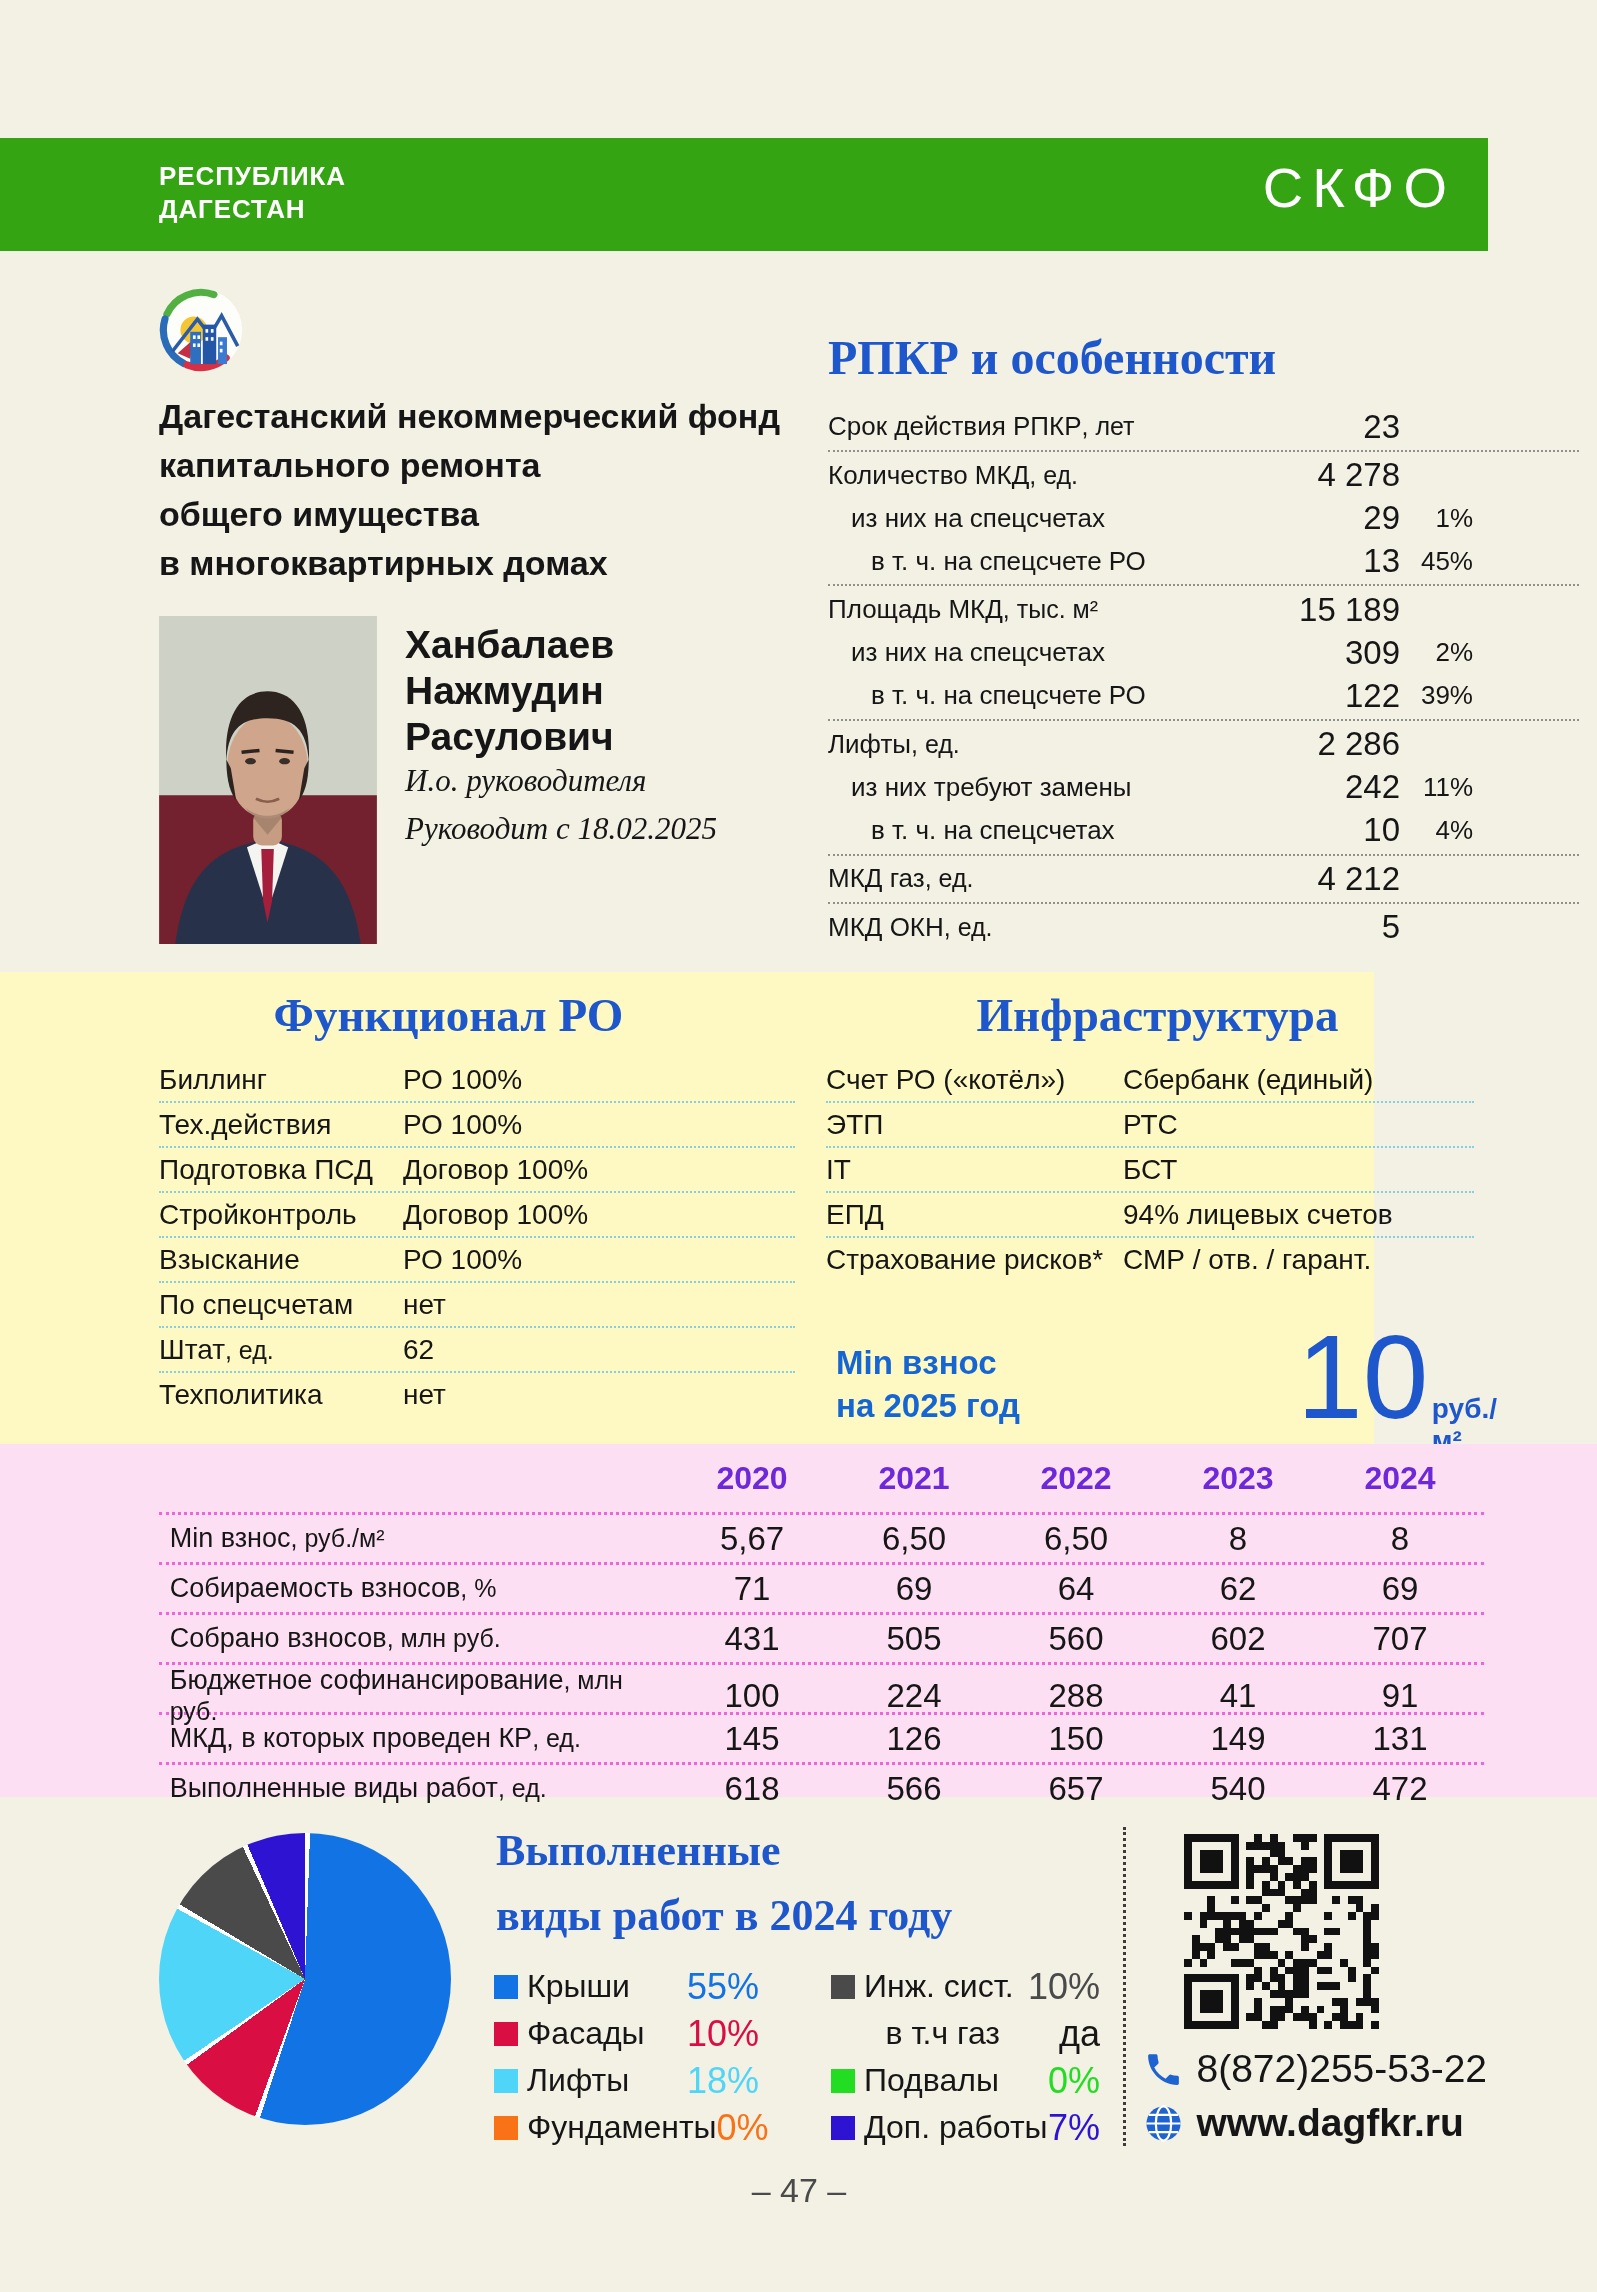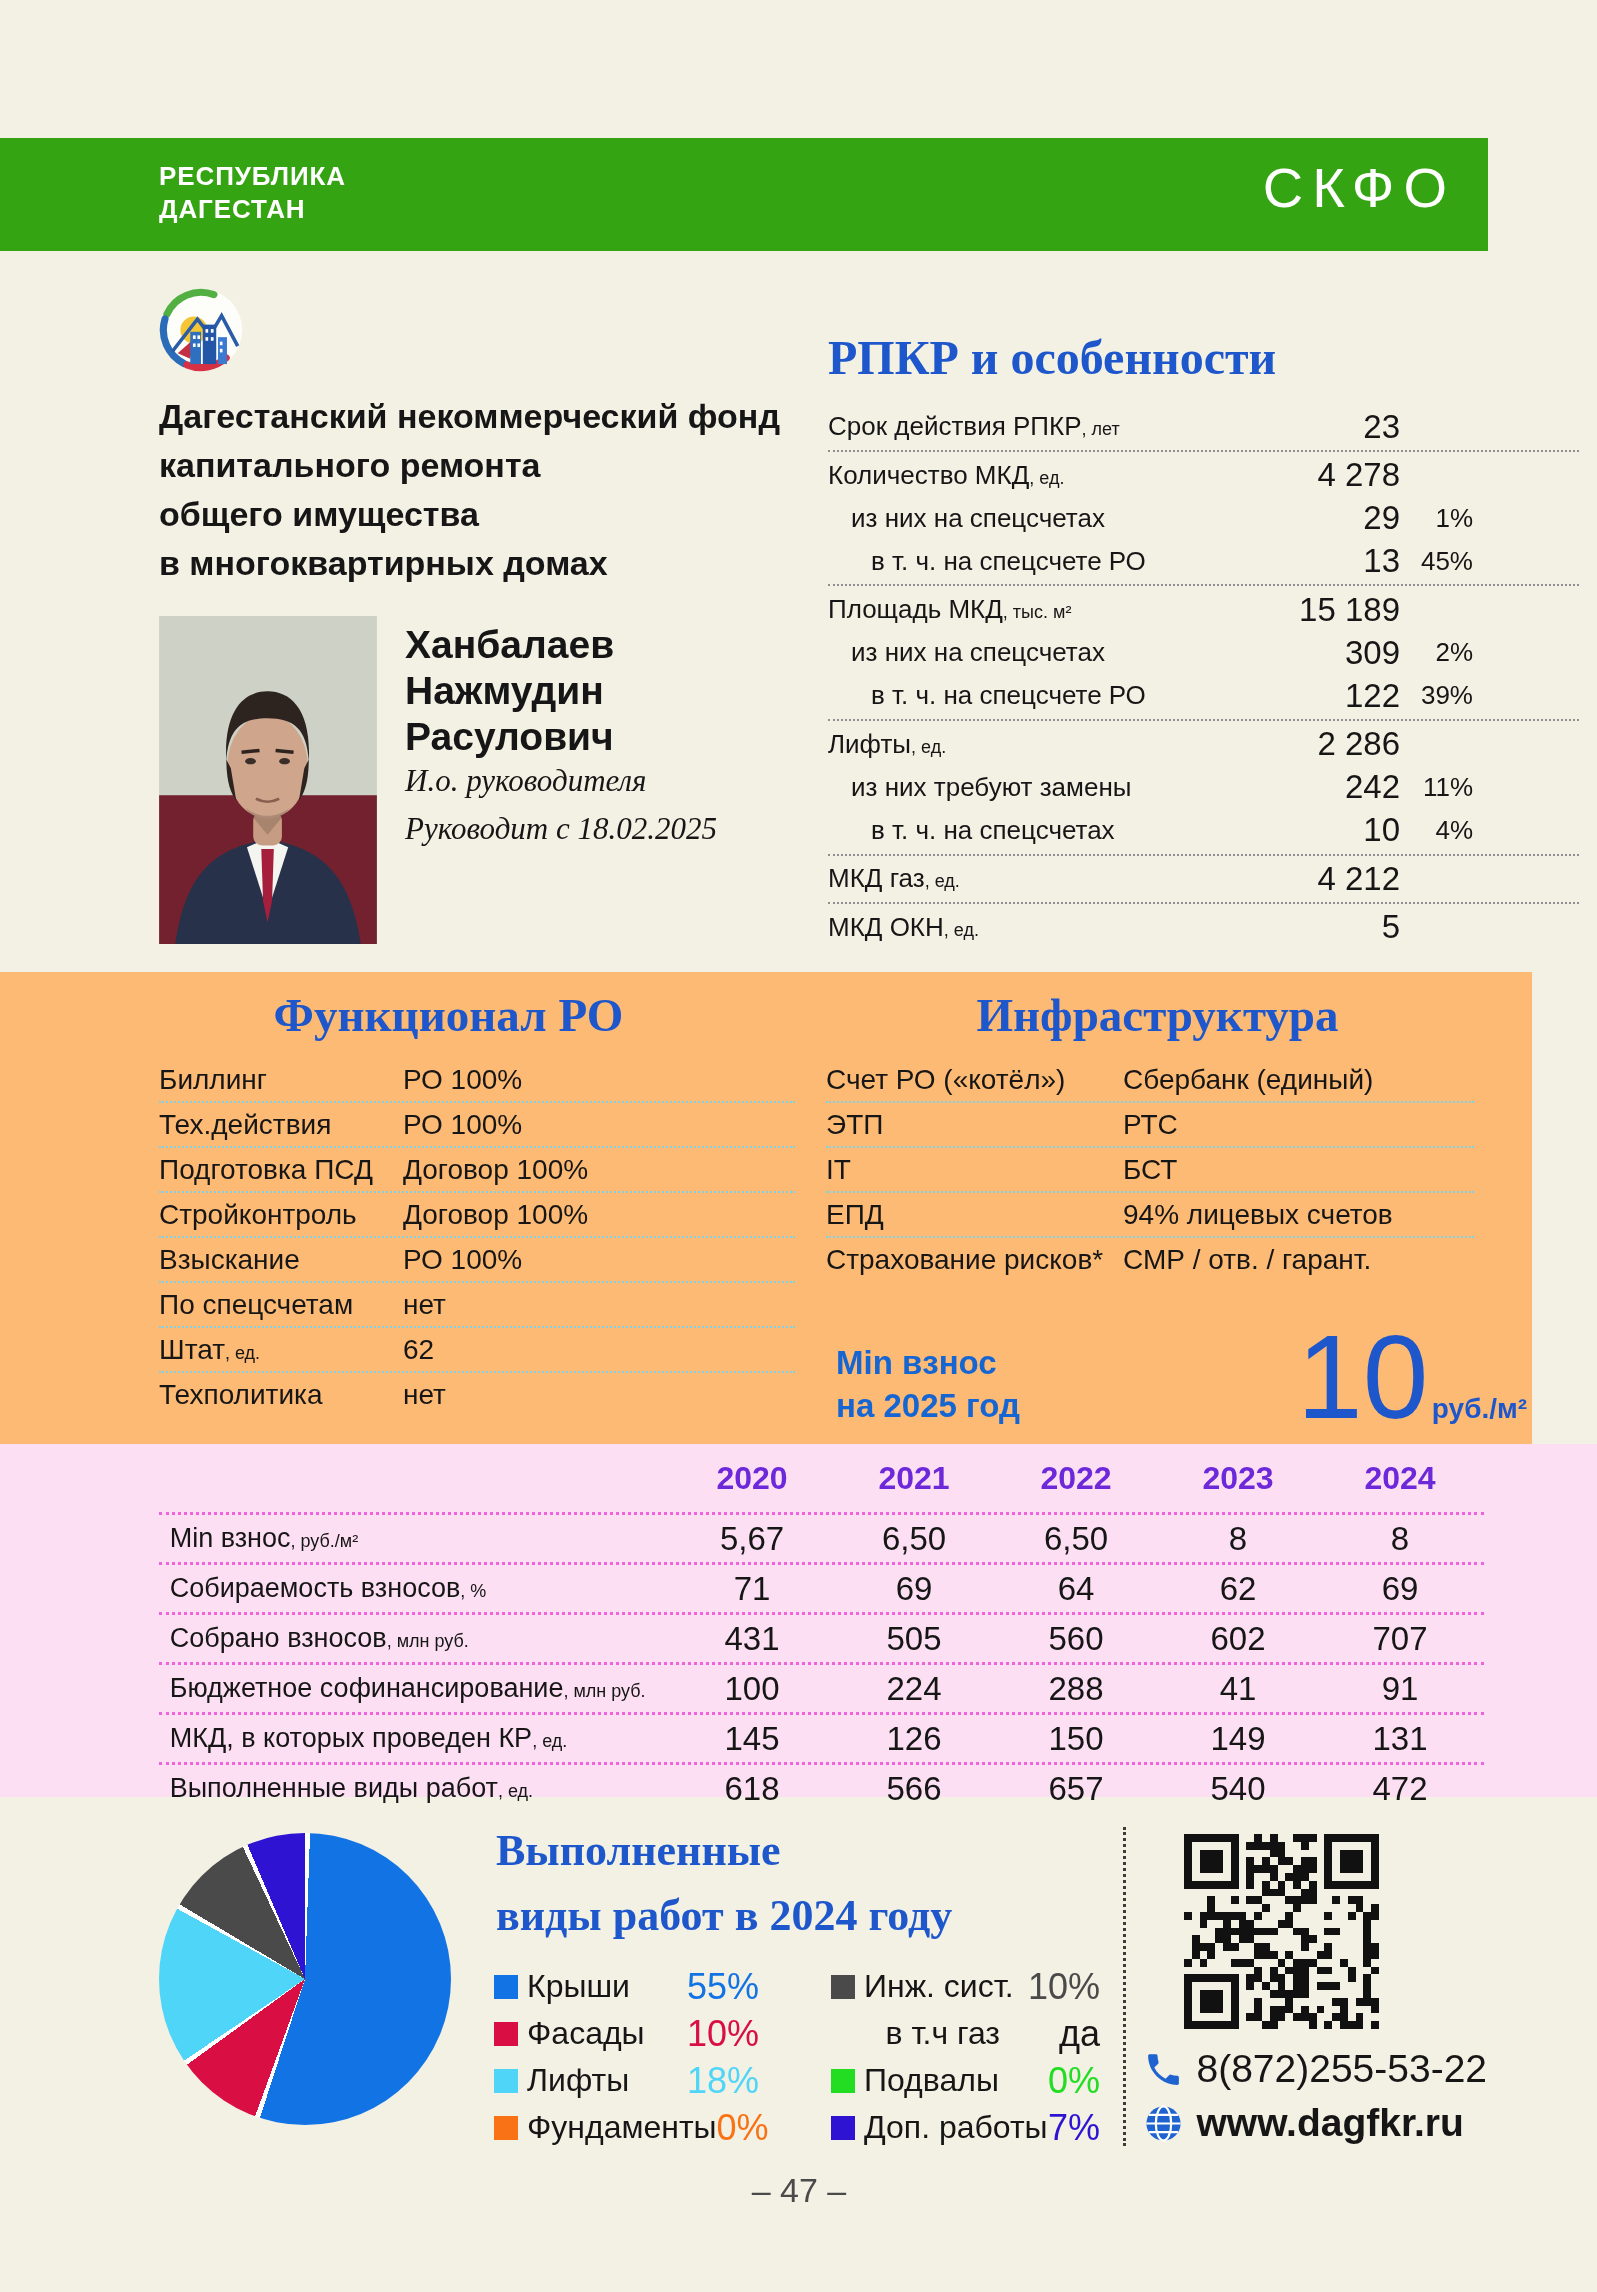--- a/index.html
+++ b/index.html
@@ -29,27 +29,27 @@
   
   .blue-title{font-family:"Liberation Serif",serif;font-weight:bold;color:#1d57cb;margin:0;}
 
   
   .rpkr-title{position:absolute;left:828px;top:330px;width:627px;font-size:48px;}
   .rpkr-rows{position:absolute;left:828px;top:405px;width:751px;}
   .rpkr-row{display:flex;align-items:center;height:43px;padding-right:106px;}
   .rpkr-row .r-label{flex:1;font-size:26px;}
   .rpkr-row.ind1 .r-label{padding-left:23px;}
   .rpkr-row.ind2 .r-label{padding-left:43px;}
-  .sfx{font-size:18px;}
+  .sfx{font-size:25px;}
   .r-val{min-width:134px;text-align:right;font-size:33px;}
   .r-pct{width:73px;text-align:right;font-size:26px;}
   .dot-sep{border-top:2.7px dotted #8f8f8f;height:0;margin:1.8px 0;}
 
   
-  .band-cyan{position:absolute;left:0;top:972px;width:1532px;height:472px;background:#fdba74;}
+  .band-cyan{position:absolute;left:0;top:972px;width:1374px;height:472px;background:#fef9c3;}
   .func-title{position:absolute;left:99px;top:16px;width:699px;text-align:center;font-size:47px;}
   .infra-title{position:absolute;left:824px;top:16px;width:667px;text-align:center;font-size:47px;}
   .two-col-rows{position:absolute;top:86px;}
   .func-rows{left:159px;width:636px;}
   .infra-rows{left:826px;width:648px;}
   .f-row{display:flex;align-items:center;height:43px;font-size:28px;}
   .f-row:not(:last-child){border-bottom:2.7px dotted #85cfe2;}
   .f-label{width:244px;flex:none;}
   .infra-rows .f-label{width:297px;}
   .f-val{flex:1;}

